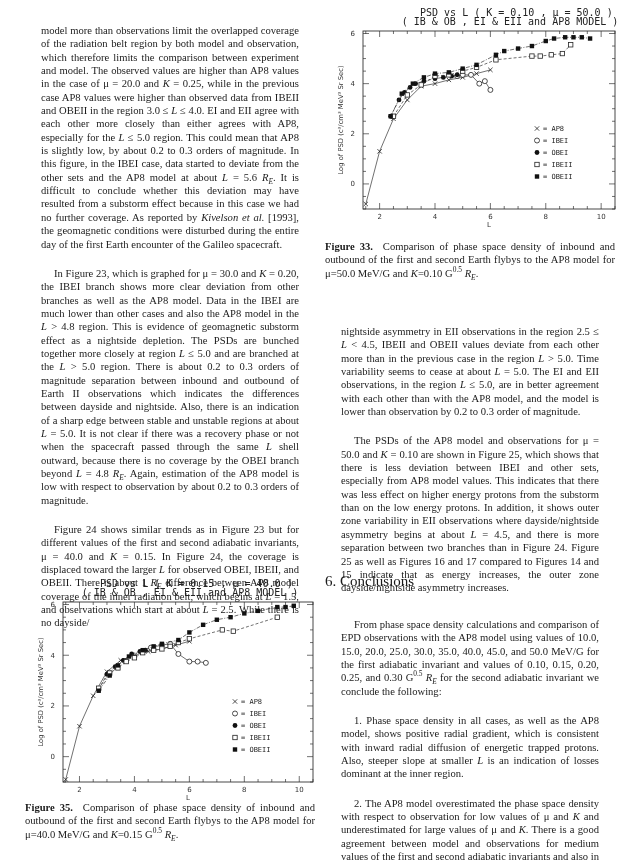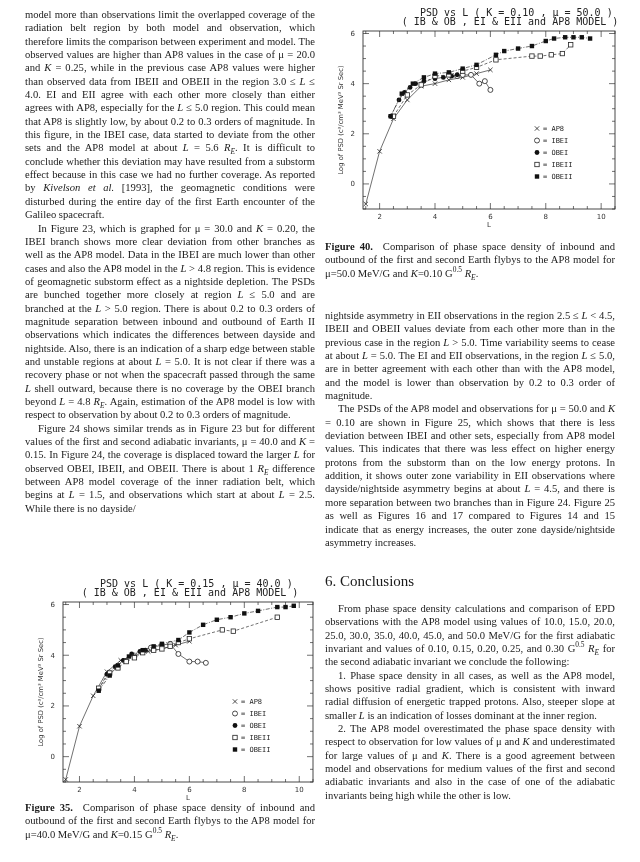--- a/index.html
+++ b/index.html
@@ -1,19 +1,19 @@
 <!DOCTYPE html>
 <html><head>
 <meta charset="utf-8">
 <style>
   html, body { margin:0; padding:0; background:#fff; }
   body { width:640px; height:862px; position:relative; overflow:hidden;
          font-family:"Liberation Serif", "DejaVu Serif", serif; color:#1a1a1a; }
   .col { position:absolute; font-size:10.6px; line-height:13.35px; text-align:justify; }
-  .col p { margin:0; }
+  .col p { margin:16px; }
   .col p.ind { text-indent:13px; }
   .left { left:25px; top:8px; width:290px; }
   .right-text { left:325px; top:309px; width:290px; }
   .fig { position:absolute; }
   .fig-title { position:absolute; font-family:"DejaVu Sans Mono","Liberation Mono",monospace;
                font-size:10px; text-align:center; color:#222; white-space:nowrap; }
   .caption { position:absolute; font-size:10.6px; line-height:13.3px; text-align:justify; }
   .caption b { font-weight:bold; }
   h2.sec { position:absolute; margin:0; font-size:15px; font-weight:normal; }
   svg text { font-family:"DejaVu Sans","Liberation Sans",sans-serif; }
@@ -190,21 +190,21 @@
     <circle cx="217" cy="114.5" r="2.5" fill="#fff" stroke="#222" stroke-width="0.8"></circle>
     <text x="223" y="117" font-size="7" fill="#222" class="lg"> = IBEI</text>
     <circle cx="217" cy="126.5" r="2.4000000000000004" fill="#111"></circle>
     <text x="223" y="129" font-size="7" fill="#222" class="lg"> = OBEI</text>
     <rect x="214.8" y="136.3" width="4.4" height="4.4" fill="#fff" stroke="#222" stroke-width="0.8"></rect>
     <text x="223" y="141" font-size="7" fill="#222" class="lg"> = IBEII</text>
     <rect x="214.8" y="148.3" width="4.4" height="4.4" fill="#111"></rect>
     <text x="223" y="153" font-size="7" fill="#222" class="lg"> = OBEII</text>
   </svg>
 <div class="caption" style="left:325px; top:240px; width:290px;">
-  <b>Figure 40.</b>&nbsp; Comparison of phase space density of inbound and outbound of the first and second Earth flybys to the AP8 model for μ=50.0 MeV/G and <i>K</i>=0.10 G<sup>0.5</sup> <i>R<sub>E</sub></i>.
+  <b>Figure 33.</b>&nbsp; Comparison of phase space density of inbound and outbound of the first and second Earth flybys to the AP8 model for μ=50.0 MeV/G and <i>K</i>=0.10 G<sup>0.5</sup> <i>R<sub>E</sub></i>.
 </div>
 
 <div class="col right-text">
   <p>nightside asymmetry in EII observations in the region 2.5 ≤ <i>L</i> &lt; 4.5, IBEII and OBEII values deviate from each other more than in the previous case in the region <i>L</i> &gt; 5.0. Time variability seems to cease at about <i>L</i> = 5.0. The EI and EII observations, in the region <i>L</i> ≤ 5.0, are in better agreement with each other than with the AP8 model, and the model is lower than observation by 0.2 to 0.3 order of magnitude.</p>
   <p class="ind">The PSDs of the AP8 model and observations for μ = 50.0 and <i>K</i> = 0.10 are shown in Figure 25, which shows that there is less deviation between IBEI and other sets, especially from AP8 model values. This indicates that there was less effect on higher energy protons from the substorm than on the low energy protons. In addition, it shows outer zone variability in EII observations where dayside/nightside asymmetry begins at about <i>L</i> = 4.5, and there is more separation between two branches than in Figure 24. Figure 25 as well as Figures 16 and 17 compared to Figures 14 and 15 indicate that as energy increases, the outer zone dayside/nightside asymmetry increases.</p>
 </div>
 
 <h2 class="sec" style="left:325px; top:573px;">6. Conclusions</h2>
 
 <div class="col" style="left:325px; top:602px; width:290px;">

